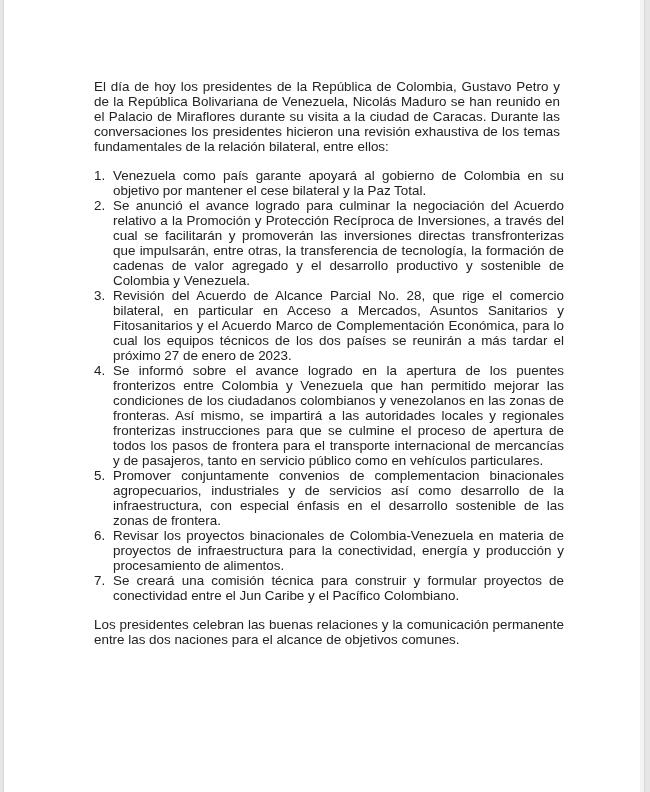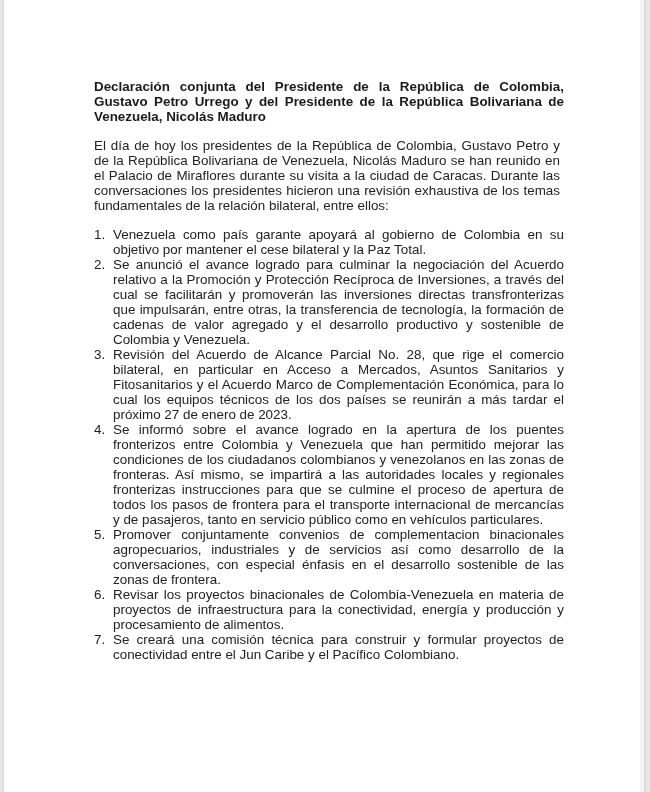--- a/index.html
+++ b/index.html
@@ -69,46 +69,46 @@
       text-align: justify;
       margin: 0;
     }
   </style>
 </head>
 <body>
 
 <div class="page">
   <div class="page-edge-right"></div>
   <div class="content">
-    <p class="title">Declaración conjunta del Presidente de la República de Colombia, Gustavo Petro Urrego y del Presidente de la República Bolivariana de Venezuela, Nicolás Maduro</p>
     <p class="para">El día de hoy los presidentes de la República de Colombia, Gustavo Petro y de la República Bolivariana de Venezuela, Nicolás Maduro se han reunido en el Palacio de Miraflores durante su visita a la ciudad de Caracas. Durante las conversaciones los presidentes hicieron una revisión exhaustiva de los temas fundamentales de la relación bilateral, entre ellos:</p>
     <ol class="list">
       <li class="list-item">
         <span class="list-num">1.</span>
         <span>Venezuela como país garante apoyará al gobierno de Colombia en su objetivo por mantener el cese bilateral y la Paz Total.</span>
       </li>
       <li class="list-item">
         <span class="list-num">2.</span>
         <span>Se anunció el avance logrado para culminar la negociación del Acuerdo relativo a la Promoción y Protección Recíproca de Inversiones, a través del cual se facilitarán y promoverán las inversiones directas transfronterizas que impulsarán, entre otras, la transferencia de tecnología, la formación de cadenas de valor agregado y el desarrollo productivo y sostenible de Colombia y Venezuela.</span>
       </li>
       <li class="list-item">
         <span class="list-num">3.</span>
         <span>Revisión del Acuerdo de Alcance Parcial No. 28, que rige el comercio bilateral, en particular en Acceso a Mercados, Asuntos Sanitarios y Fitosanitarios y el Acuerdo Marco de Complementación Económica, para lo cual los equipos técnicos de los dos países se reunirán a más tardar el próximo 27 de enero de 2023.</span>
       </li>
       <li class="list-item">
         <span class="list-num">4.</span>
         <span>Se informó sobre el avance logrado en la apertura de los puentes fronterizos entre Colombia y Venezuela que han permitido mejorar las condiciones de los ciudadanos colombianos y venezolanos en las zonas de fronteras. Así mismo, se impartirá a las autoridades locales y regionales fronterizas instrucciones para que se culmine el proceso de apertura de todos los pasos de frontera para el transporte internacional de mercancías y de pasajeros, tanto en servicio público como en vehículos particulares.</span>
       </li>
       <li class="list-item">
         <span class="list-num">5.</span>
-        <span>Promover conjuntamente convenios de complementacion binacionales agropecuarios, industriales y de servicios así como desarrollo de la conversaciones, con especial énfasis en el desarrollo sostenible de las zonas de frontera.</span>
+        <span>Promover conjuntamente convenios de complementacion binacionales agropecuarios, industriales y de servicios así como desarrollo de la infraestructura, con especial énfasis en el desarrollo sostenible de las zonas de frontera.</span>
       </li>
       <li class="list-item">
         <span class="list-num">6.</span>
         <span>Revisar los proyectos binacionales de Colombia-Venezuela en materia de proyectos de infraestructura para la conectividad, energía y producción y procesamiento de alimentos.</span>
       </li>
       <li class="list-item">
         <span class="list-num">7.</span>
         <span>Se creará una comisión técnica para construir y formular proyectos de conectividad entre el Jun Caribe y el Pacífico Colombiano.</span>
       </li>
     </ol>
+    <p class="closing">Los presidentes celebran las buenas relaciones y la comunicación permanente entre las dos naciones para el alcance de objetivos comunes.</p>
   </div>
 </div>
 
 </body></html>

